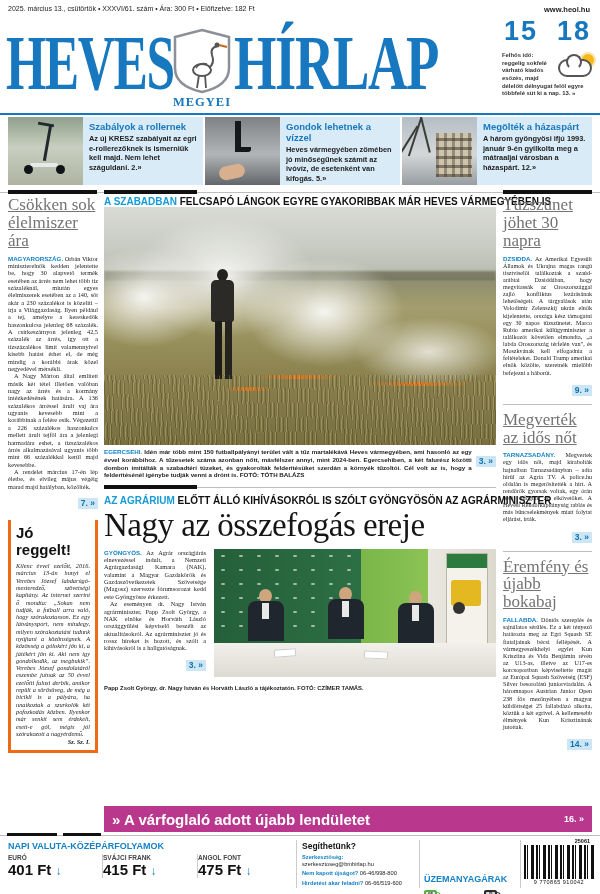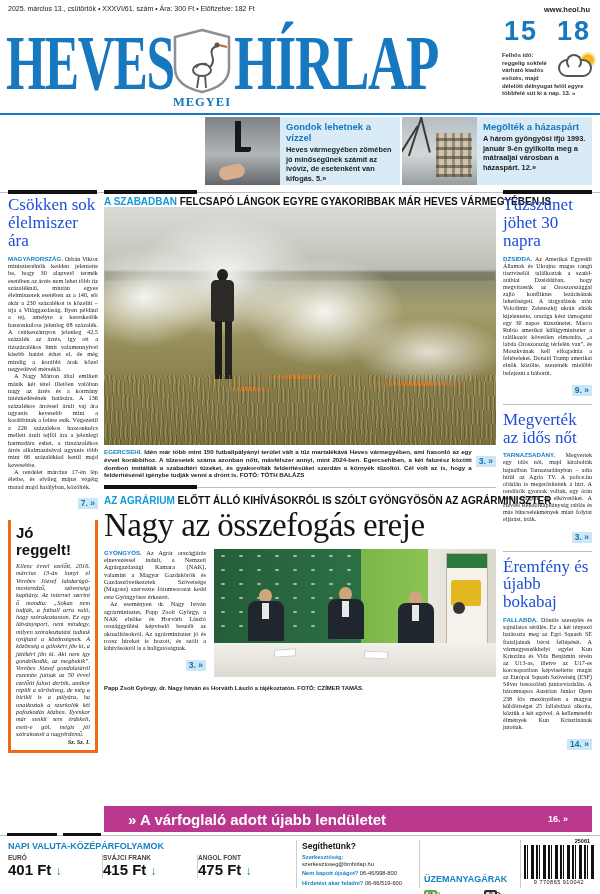--- a/index.html
+++ b/index.html
@@ -50,21 +50,21 @@
   .art-house .br1,.art-house .br2,.art-house .br3{position:absolute;background:#3a3c38;width:2px;height:40px;}
   .art-house .br1{left:12px;top:0;transform:rotate(18deg);} .art-house .br2{left:22px;top:-4px;transform:rotate(-14deg);}
   .art-house .br3{left:4px;top:6px;transform:rotate(32deg);}
   
   .rule-thin{position:absolute;height:1px;background:#bdbdbd;}
   .rule-thick{position:absolute;height:4px;background:#111;}
   
   .col{position:absolute;top:196px;}
   #col-left{left:8px;width:90px;}
   #col-right{left:503px;width:89px;}
-  .head-sm{font-family:"Liberation Serif",serif;font-size:17px;line-height:1.05;color:#1d4ed8;margin:0 0 5px 0;font-weight:400;}
+  .head-sm{font-family:"Liberation Serif",serif;font-size:17px;line-height:1.05;color:#737373;margin:0 0 5px 0;font-weight:400;text-decoration:underline;}
   .body-sm{font-family:"Liberation Serif",serif;font-size:6.3px;line-height:1.17;text-align:justify;color:#222;margin:0;}
   .body-sm + .body-sm{text-indent:6px;}
   .lead-tag{color:#1581c6;font-family:"Liberation Sans",sans-serif;font-weight:bold;font-size:6.2px;}
   .pref{display:inline-block;background:#cde6f5;color:#0d72ae;font-family:"Liberation Sans",sans-serif;
         font-weight:bold;font-size:8.5px;padding:1px 3px;line-height:1.1;}
   .pref-row{text-align:right;margin-top:2px;}
   .rcol-div{height:1px;background:#bdbdbd;margin:7px 0 6px 0;}
   
   .gm{margin-top:10px;border-left:3px solid #ee6a16;border-right:3px solid #ee6a16;border-bottom:3px solid #ee6a16;
       padding:4px 5px 5px 5px;position:relative;}
@@ -113,21 +113,21 @@
   .person{position:absolute;width:44px;height:52px;}
   .person .head{position:absolute;left:15px;top:0;width:13px;height:14px;border-radius:50%;background:#cfa57e;}
   .person .body{position:absolute;left:4px;top:12px;width:36px;height:40px;border-radius:8px 8px 0 0;background:#20262e;}
   .person .shirt{position:absolute;left:18px;top:14px;width:7px;height:16px;background:#e8e8e6;}
   .conf-table{position:absolute;left:0;bottom:0;width:282px;height:34px;background:#e6e4de;
       background-image:linear-gradient(180deg,#f2f0ea 0%,#dcdad2 100%);}
   .paper1{position:absolute;left:60px;bottom:20px;width:20px;height:6px;background:#fff;border:1px solid #ccc;transform:rotate(-4deg);}
   .paper2{position:absolute;left:150px;bottom:18px;width:22px;height:6px;background:#fff;border:1px solid #ccc;transform:rotate(3deg);}
   .conf-cap{margin-top:3px;font-size:5.9px;font-weight:bold;color:#222;}
   .banner{position:absolute;left:104px;top:806px;width:488px;height:26px;background:#b9388d;color:#fff;
-          display:flex;align-items:center;padding:0 24px;box-sizing:border-box;}
+          display:flex;align-items:center;padding:0 8px;box-sizing:border-box;}
   .banner .txt{font-size:15px;font-weight:bold;flex:1;}
   .banner .ref{font-size:9px;font-weight:bold;}
   
   .footer{position:absolute;left:0;top:836px;width:600px;height:58px;background:#fff;}
   .f-title-blue{font-size:9px;font-weight:bold;color:#1581c6;}
   .f-title-dark{font-size:8.5px;font-weight:bold;color:#111;}
   .cur{position:absolute;left:8px;top:5px;width:284px;}
   .cur-row{display:flex;margin-top:3px;}
   .cur-cell{width:94px;text-align:left;border-right:1px solid #ccc;}
   .cur-cell:last-child{border-right:none;}
@@ -177,20 +177,33 @@
   <div class="w-text">
     <span class="w-icon">
         <span class="w-sun"></span>
         <span class="w-cloud"></span>
       </span>
     <span>Felhős idő: reggelig sokfelé várható kiadós esőzés, majd délelőtt délnyugat felől egyre többfelé süt ki a nap. 13. »</span>
   </div>
 
   <div class="teaser-rule"></div>
 
+  <div id="teaser-0" class="teaser">
+    <div class="t-img art-scooter">
+      <div class="bar"></div>
+        <div class="stem"></div>
+        <div class="deck"></div>
+        <div class="wh1"></div>
+        <div class="wh2"></div>
+    </div>
+    <div class="t-txt">
+      <div class="t-title">Szabályok a rollernek</div>
+      <div class="t-body">Az új KRESZ szabályait az egri e-rollerezőknek is ismerniük kell majd. Nem lehet száguldani. 2.»</div>
+    </div>
+  </div>
 
   <div id="teaser-1" class="teaser">
     <div class="t-img art-water">
       <div class="pipe"></div>
         <div class="spout"></div>
         <div class="hand"></div>
     </div>
     <div class="t-txt">
       <div class="t-title">Gondok lehetnek a vízzel</div>
       <div class="t-body">Heves vármegyében zömében jó minőségűnek számít az ivóvíz, de esetenként van kifogás. 5.»</div>

